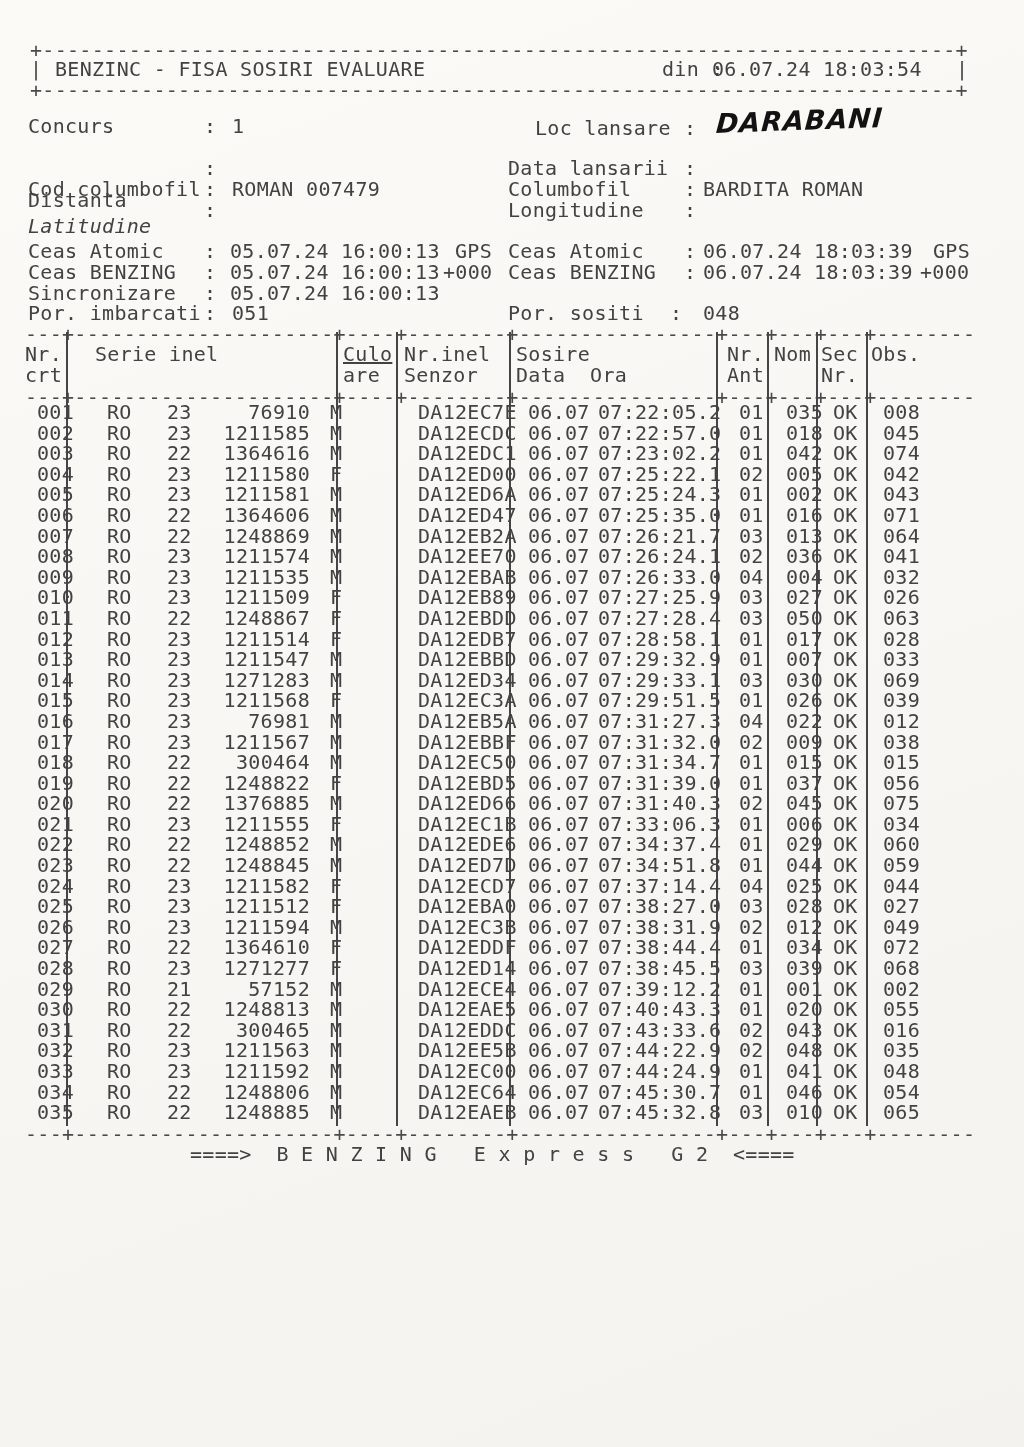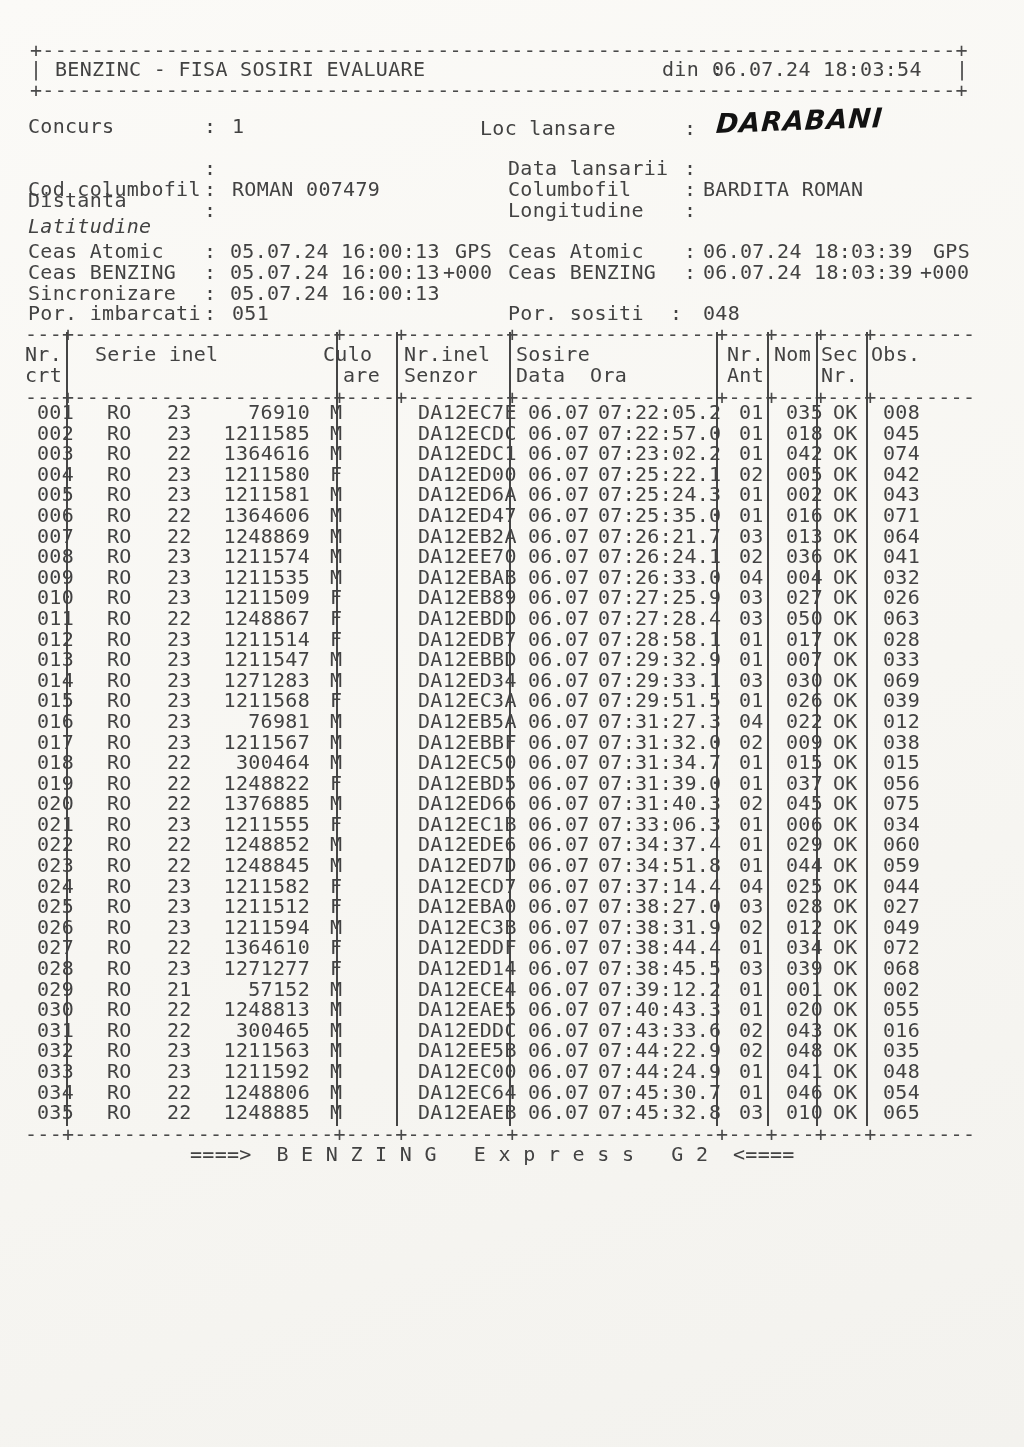--- a/index.html
+++ b/index.html
@@ -116,21 +116,21 @@
     <span class="ln" style="left:204px;top:283px;">:</span>
     <span class="ln" style="left:230px;top:283px;">05.07.24 16:00:13</span>
   </div>
   <div>
     <span class="ln" style="left:28px;top:303px;text-align:center;">Por. imbarcati</span>
     <span class="ln" style="left:204px;top:303px;">:</span>
     <span class="ln" style="left:232px;top:303px;">051</span>
   </div>
 
   <div>
-    <span class="ln" style="left:480px;top:118px;">Loc lansare</span>
+    <span class="ln" style="left:535px;top:118px;">Loc lansare</span>
     <span class="ln" style="left:684px;top:118px;">:</span>
     <span class="handwrite">DARABANI</span>
   </div>
   <div>
     <span class="ln" style="left:508px;top:158px;">Data lansarii</span>
     <span class="ln" style="left:684px;top:158px;">:</span>
   </div>
   <div>
     <span class="ln" style="left:508px;top:179px;">Columbofil</span>
     <span class="ln" style="left:684px;top:179px;">:</span>
@@ -167,21 +167,21 @@
   <div class="vbar" style="left:396px;"></div>
   <div class="vbar" style="left:509px;"></div>
   <div class="vbar" style="left:716px;"></div>
   <div class="vbar" style="left:767px;"></div>
   <div class="vbar" style="left:816px;"></div>
   <div class="vbar" style="left:866px;"></div>
 
   <div class="ln" style="left:0;top:344px;width:1024px;">
     <span class="hc" style="left:25px;">Nr.</span>
     <span class="hc" style="left:95px;">Serie inel</span>
-    <span class="hc" style="left:323px;">Culo</span>
+    <span class="hc" style="left:343px;text-decoration:underline;">Culo</span>
     <span class="hc" style="left:404px;">Nr.inel</span>
     <span class="hc" style="left:516px;">Sosire</span>
     <span class="hc" style="left:727px;">Nr.</span>
     <span class="hc" style="left:774px;">Nom</span>
     <span class="hc" style="left:821px;">Sec</span>
     <span class="hc" style="left:871px;">Obs.</span>
   </div>
   <div class="ln" style="left:0;top:365px;width:1024px;">
     <span class="hc" style="left:25px;">crt</span>
     <span class="hc" style="left:343px;">are</span>

